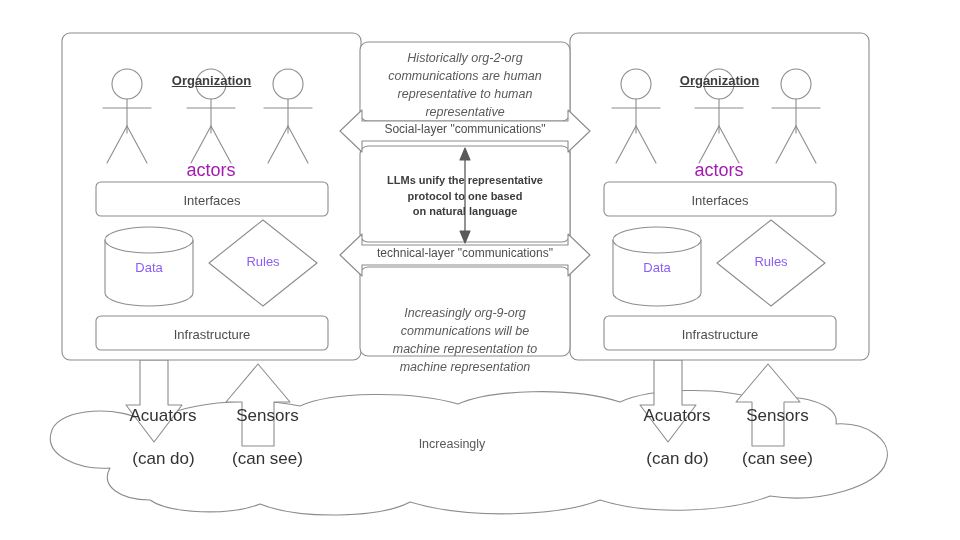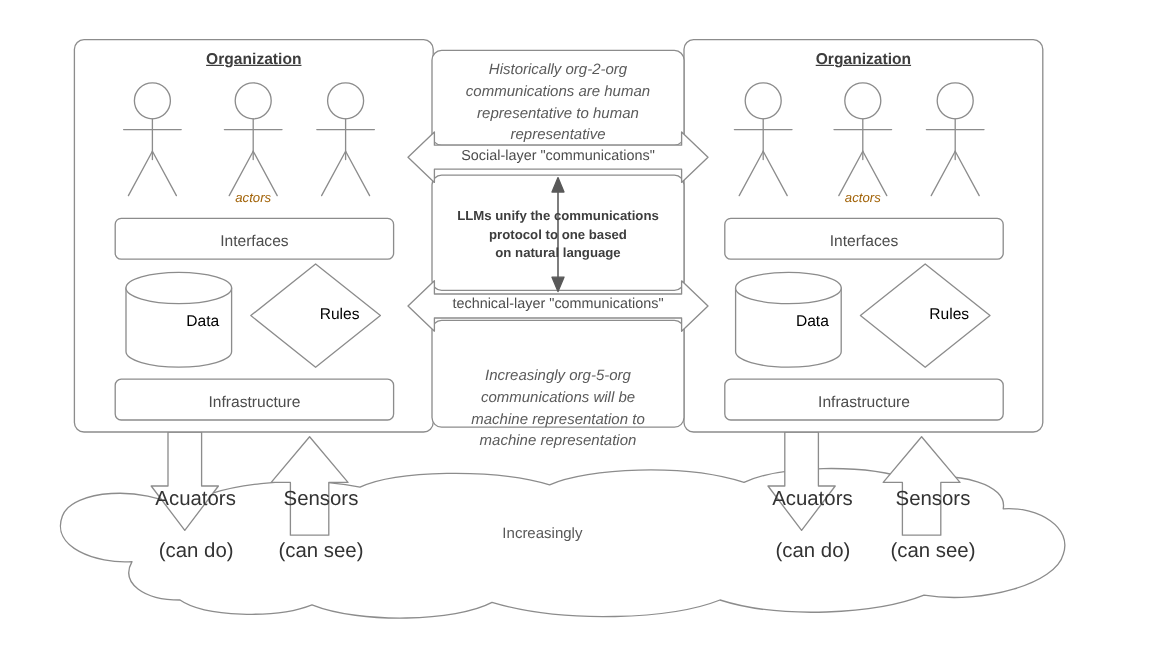--- a/index.html
+++ b/index.html
@@ -27,24 +27,25 @@
     text-align: center;
     white-space: pre;
     line-height: 1.25;
     pointer-events: none;
   }
   .org-title {
     font-size: 13px;
     font-weight: bold;
     text-decoration: underline;
     color: #3d3d3d;
+    margin-top: 32px;
   }
   .box-label { font-size: 13px; color: #4d4d4d; }
-  .shape-label { font-size: 13px; color: #000000; margin-left: 20px; }
-  .actors-label { font-size: 11px; color: #a16207; font-style: italic; }
+  .shape-label { font-size: 13px; color: #8b5cf6; }
+  .actors-label { font-size: 18px; color: #a21caf; }
   .note-italic {
     font-size: 12.5px;
     font-style: italic;
     color: #5a5a5a;
     line-height: 1.45;
   }
   .note-bold {
     font-size: 11px;
     font-weight: bold;
     color: #3d3d3d;
@@ -207,24 +208,24 @@
   <div class="lbl io-label" style="left:718px; top:384px; width:100px;">
     <span>Sensors</span><br>
     <span>(can see)</span>
   </div>
 
   <div class="lbl note-italic" style="left:360px; top:49px; width:210px;">Historically org-2-org
 communications are human
 representative to human
 representative</div>
   <div class="lbl arrow-label" style="left:348px; top:122px; width:234px;">Social-layer "communications"</div>
-  <div class="lbl note-bold" style="left:360px; top:173px; width:210px;">LLMs unify the communications
+  <div class="lbl note-bold" style="left:360px; top:173px; width:210px;">LLMs unify the representative
 protocol to one based
 on natural language</div>
   <div class="lbl arrow-label" style="left:348px; top:246px; width:234px;">technical-layer "communications"</div>
-  <div class="lbl note-italic" style="left:360px; top:304px; width:210px;">Increasingly org-5-org
+  <div class="lbl note-italic" style="left:360px; top:304px; width:210px;">Increasingly org-9-org
 communications will be
 machine representation to
 machine representation</div>
 
   <div class="lbl env-label" style="left:392px; top:437px; width:120px;">Increasingly</div>
 
 </div>
 
 </body></html>

